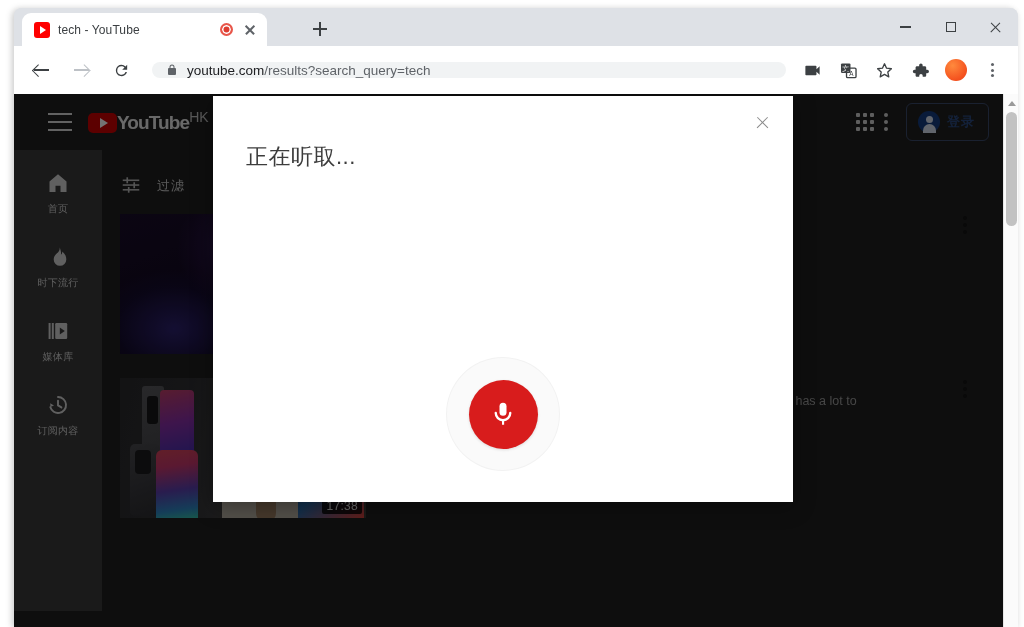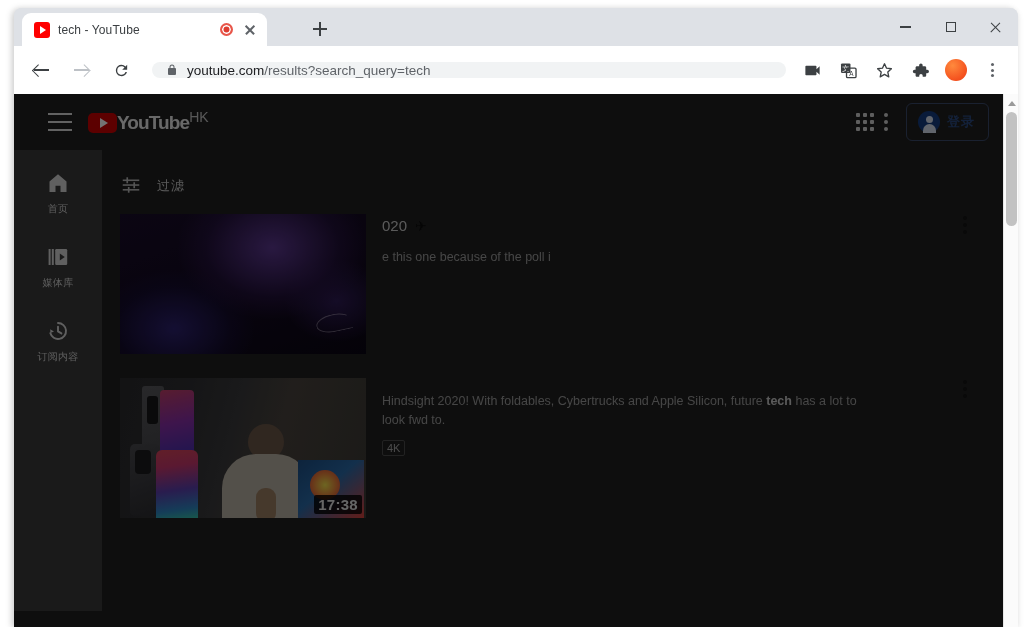--- a/index.html
+++ b/index.html
@@ -454,21 +454,21 @@
   }
   .poster::after {
     content: ""; position: absolute; left: 12px; top: 10px;
     width: 30px; height: 30px; border-radius: 50%;
     background: radial-gradient(circle, #f1e04a 0%, #e8803a 55%, #d03a3a 100%);
   }
   .duration-badge {
     position: absolute; right: 4px; bottom: 4px;
     background: rgba(0,0,0,0.8);
     color: #e2e2e2;
-    font-size: 15px; font-weight: bold;
+    font-size: 12px; font-weight: normal;
     padding: 1px 4px;
     border-radius: 2px;
     letter-spacing: 0.3px;
   }
 
   .video-meta { flex: 1 1 auto; min-width: 0; padding-top: 2px; position: relative; }
   .video-title-line {
     font-size: 15px; color: #c8c8c8; line-height: 20px;
     display: flex; align-items: center; gap: 8px;
   }
@@ -725,20 +725,28 @@
 
         <div class="sb-item">
           <span class="sb-ico">
             <svg width="24" height="24" viewBox="0 0 24 24">
                 <path d="M12 3.2L3.5 10.5V21h6v-6.3h5V21h6V10.5z" fill="#d6d6d6"></path>
               </svg>
           </span>
           <span class="sb-label">首页</span>
         </div>
 
+        <div class="sb-item">
+          <span class="sb-ico">
+            <svg width="24" height="24" viewBox="0 0 24 24">
+                <path d="M13.6 2.2c.6 3.1-1.1 4.6-2.6 6.1-1.6 1.6-3.3 3.2-3.3 6.2a6.3 6.3 0 0 0 12.6 0c0-4-2-6.2-4.1-8.1.2 1.6-.4 2.7-1.3 3.3.5-2.4-.3-5.2-1.3-7.5z" fill="#d6d6d6"></path>
+              </svg>
+          </span>
+          <span class="sb-label">时下流行</span>
+        </div>
 
 
         <div class="sb-item">
           <span class="sb-ico">
             <svg width="24" height="24" viewBox="0 0 24 24">
               <rect x="2.6" y="4" width="2" height="16" fill="#d6d6d6"></rect>
               <rect x="5.8" y="4" width="2" height="16" fill="#d6d6d6"></rect>
               <rect x="9.2" y="4" width="12" height="16" rx="1.2" fill="#d6d6d6"></rect>
               <path d="M13.8 8.6l5 3.4-5 3.4z" fill="#3a3a3a"></path>
             </svg>
@@ -812,20 +820,34 @@
                 <i></i>
                 <i></i>
               </span>
           </div>
         </div>
 
       </div>
 
       <div id="dim-overlay"></div>
 
+      <div id="voice-modal">
+        <div id="modal-close"></div>
+        <div id="modal-status">正在听取...</div>
+        <div id="mic-wrap">
+          <span id="mic-pulse-ring"></span>
+          <div id="mic-button">
+            <svg width="30" height="30" viewBox="0 0 24 24">
+              <rect x="9.2" y="3" width="5.6" height="10.4" rx="2.8" fill="#ffffff"></rect>
+              <path d="M6.2 11.2a5.8 5.8 0 0 0 11.6 0" fill="none" stroke="#ffffff" stroke-width="1.9" stroke-linecap="round"></path>
+              <rect x="11.2" y="16.4" width="1.7" height="4.2" fill="#ffffff"></rect>
+            </svg>
+          </div>
+        </div>
+      </div>
 
     </div>
 
     <div id="page-scrollbar">
       <div id="scroll-up-arrow"></div>
       <div id="scroll-thumb"></div>
     </div>
 
   </div>
 </div>

